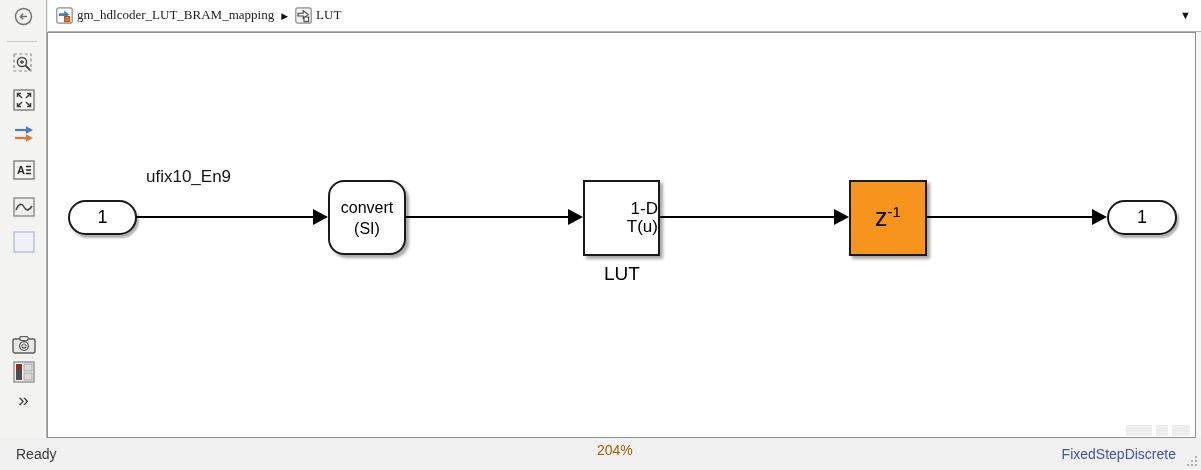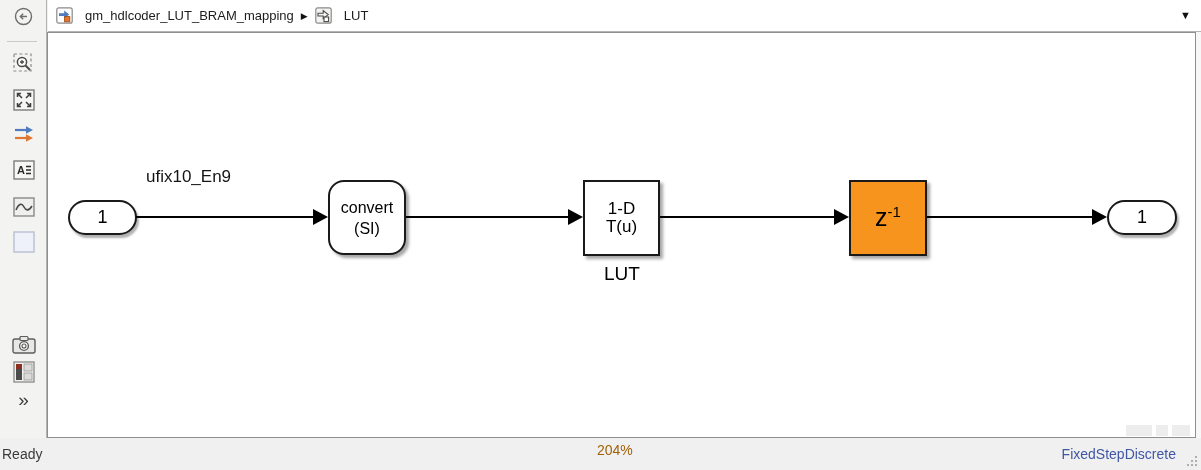--- a/index.html
+++ b/index.html
@@ -14,21 +14,21 @@
   .pal-item { position:absolute; left:0; width:47px; display:flex; justify-content:center; align-items:center; cursor:default; }
   .pal-divider { position:absolute; left:7px; width:30px; height:1px; background:#c9c9c9; }
 
   
   .breadcrumb-bar {
     position:absolute; left:48px; top:0; width:1153px; height:32px;
     background:#ffffff; border-bottom:1px solid #b4b4b4;
     display:flex; align-items:center; padding-left:8px;
     font-size:13px; color:#1c1c1c;
   }
-  .crumb { display:flex; align-items:center; gap:12px; }
+  .crumb { display:flex; gap:4px;font-family:Liberation Serif, serif; }
   .crumb-sep { font-size:9px; color:#111; margin:0 7px; }
   .bc-caret { position:absolute; right:10px; top:9px; font-size:11px; color:#111; }
 
   
   .canvas {
     position:absolute; left:47px; top:32px; width:1149px; height:406px;
     background:#ffffff; border:1px solid #8f8f8f;
   }
   .right-gutter { position:absolute; left:1196px; top:32px; width:5px; height:406px; background:#f7f7f7; }
 
@@ -44,33 +44,33 @@
     border-top:8px solid transparent; border-bottom:8px solid transparent;
     border-left:15px solid #000;
   }
   .block {
     position:absolute; background:#fff; border:2px solid #1a1a1a;
     display:flex; flex-direction:column; align-items:center; justify-content:center;
     color:#000; box-shadow:3px 3px 3px rgba(0,0,0,0.35);
   }
   .block .l1, .block .l2 { display:block; text-align:center; }
   .convert-block { font-size:16px; line-height:21px; }
-  .lut-block { font-size:17px; line-height:18px; }
+  .lut-block { font-size:17px; line-height:18px;align-items:flex-end; }
   .delay-block { font-size:25px; }
   .delay-block sup { font-size:15px; }
   .blk-caption { position:absolute; text-align:center; font-size:20px; color:#000; }
   .signal-label { position:absolute; font-size:17px; color:#141414; }
   .mini-scroll { position:absolute; top:392px; height:11px; background:#ededed; }
 
   
   .statusbar {
     position:absolute; left:0; top:438px; width:1201px; height:32px;
     background:#f0f0f0; font-size:14px; color:#3a3a3a;
   }
-  .status-left { position:absolute; left:2px; top:8px; }
+  .status-left { position:absolute; left:16px; top:8px; }
   .status-zoom { position:absolute; left:50%; top:4px; transform:translateX(-10%); color:#a16207; }
   .status-solver { position:absolute; right:25px; top:8px; }
   .grip { position:absolute; right:3px; bottom:3px; }
 
   .icon-btn { cursor:pointer; }
 </style>
 </head>
 <body>
 
 <div class="palette">

